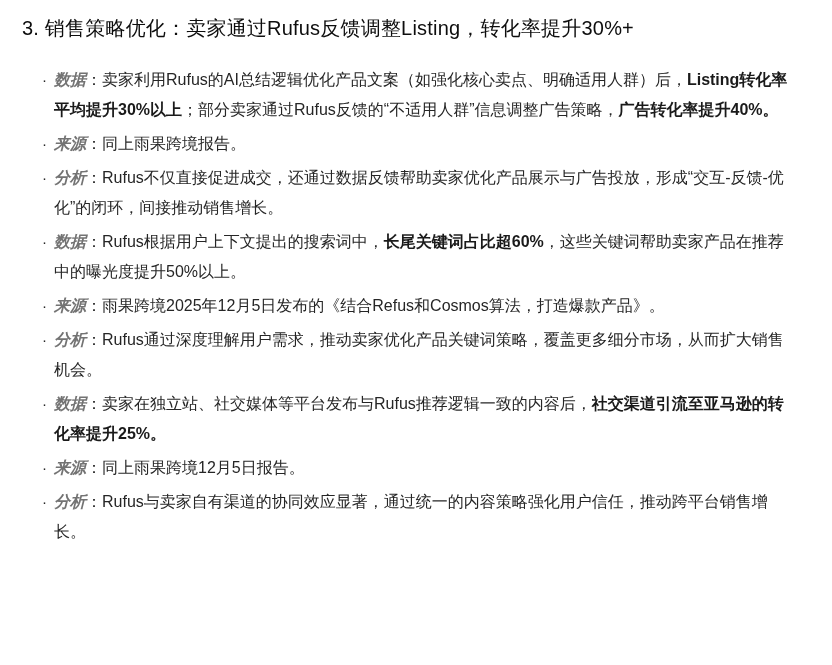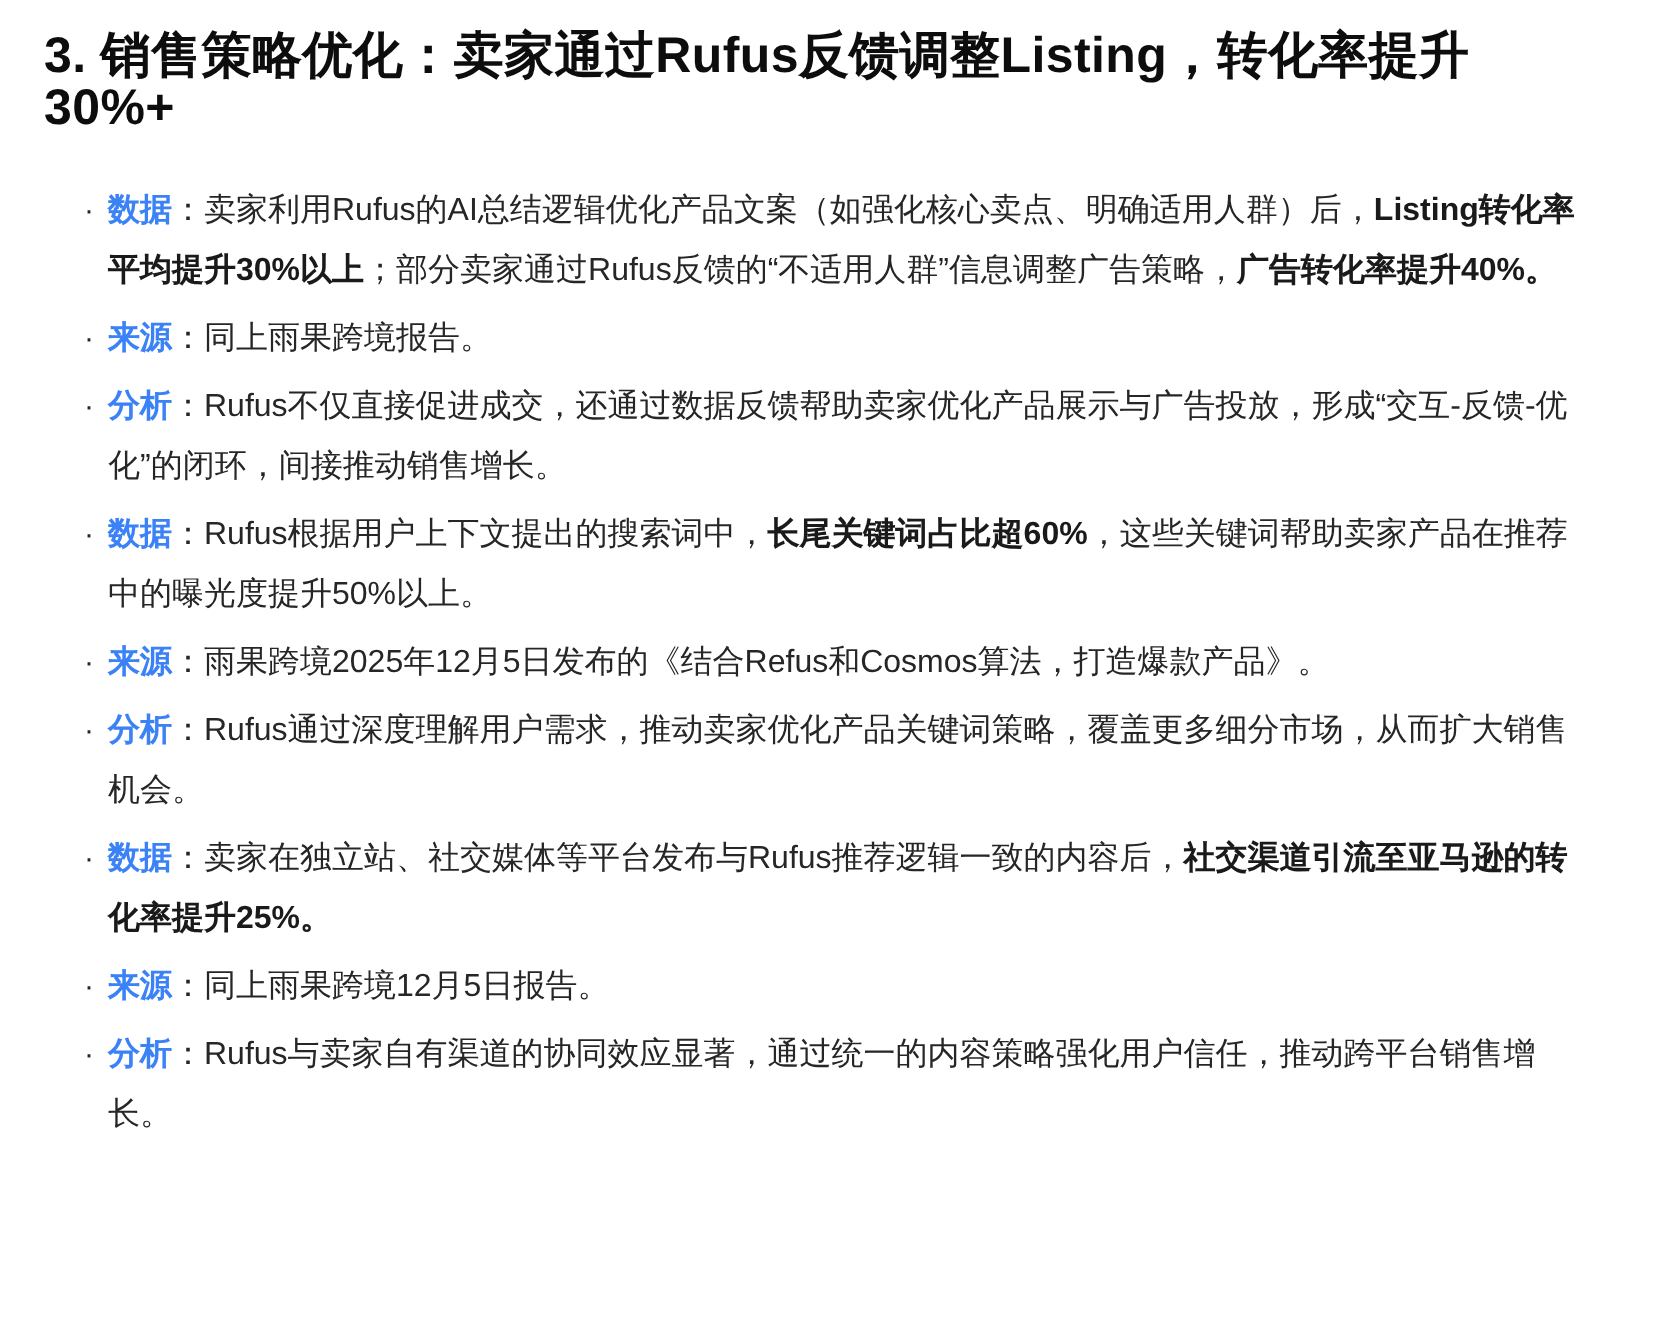--- a/index.html
+++ b/index.html
@@ -14,23 +14,23 @@
     font-family: "Liberation Sans", "DejaVu Sans", sans-serif;
     color: #262626;
   }
   .doc {
     box-sizing: border-box;
     width: 832px;
     padding: 15px 38px 0 22px;
   }
   .doc-section { margin: 0; }
   .section-title {
-    font-size: 25px;
+    font-size: 20px;
     line-height: 26px;
-    font-weight: 700;
+    font-weight: 400;
     color: #0d0d0d;
     margin: 22px 0 24px 0;
     letter-spacing: 0.2px;
   }
   .doc-section:first-child .section-title { margin-top: 0; }
   .bullet-list {
     list-style: none;
     margin: 0;
     padding: 0 0 0 20px;
   }
@@ -44,21 +44,21 @@
   }
   .bullet-dot {
     position: absolute;
     left: 0;
     top: 0;
     width: 10px;
     font-size: 15px;
     line-height: 30px;
     color: #262626;
   }
-  .bullet-label { font-weight: 700; color: #3b82f6; }
+  .bullet-label { font-weight: 700; color: #737373; font-style: italic; }
   .bullet-text b, .bullet-text strong { font-weight: 700; color: #1a1a1a; }
 </style>
 </head>
 <body>
 
 <div class="doc">
 
   <section class="doc-section">
     <h2 class="section-title">3. 销售策略优化：卖家通过Rufus反馈调整Listing，转化率提升30%+</h2>
     <ul class="bullet-list">

